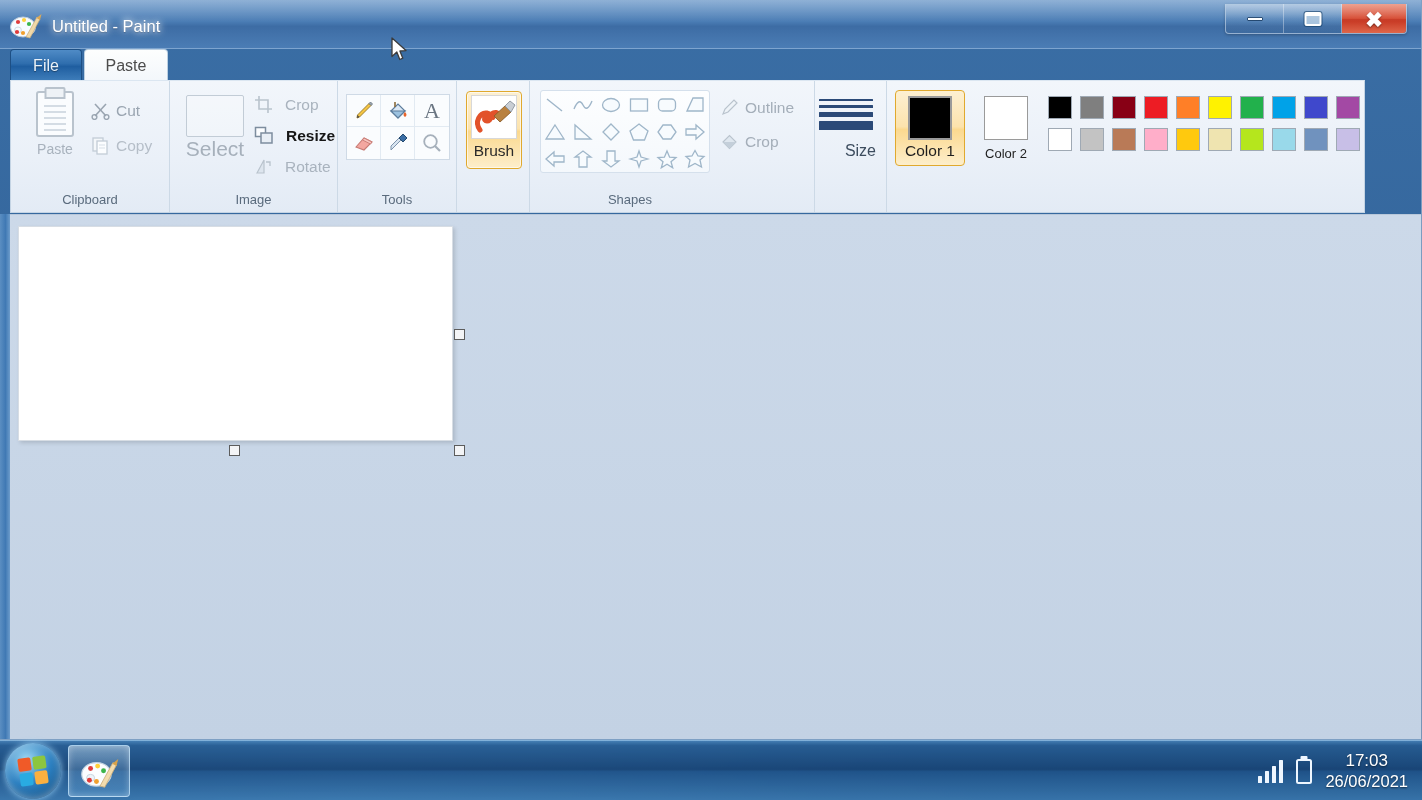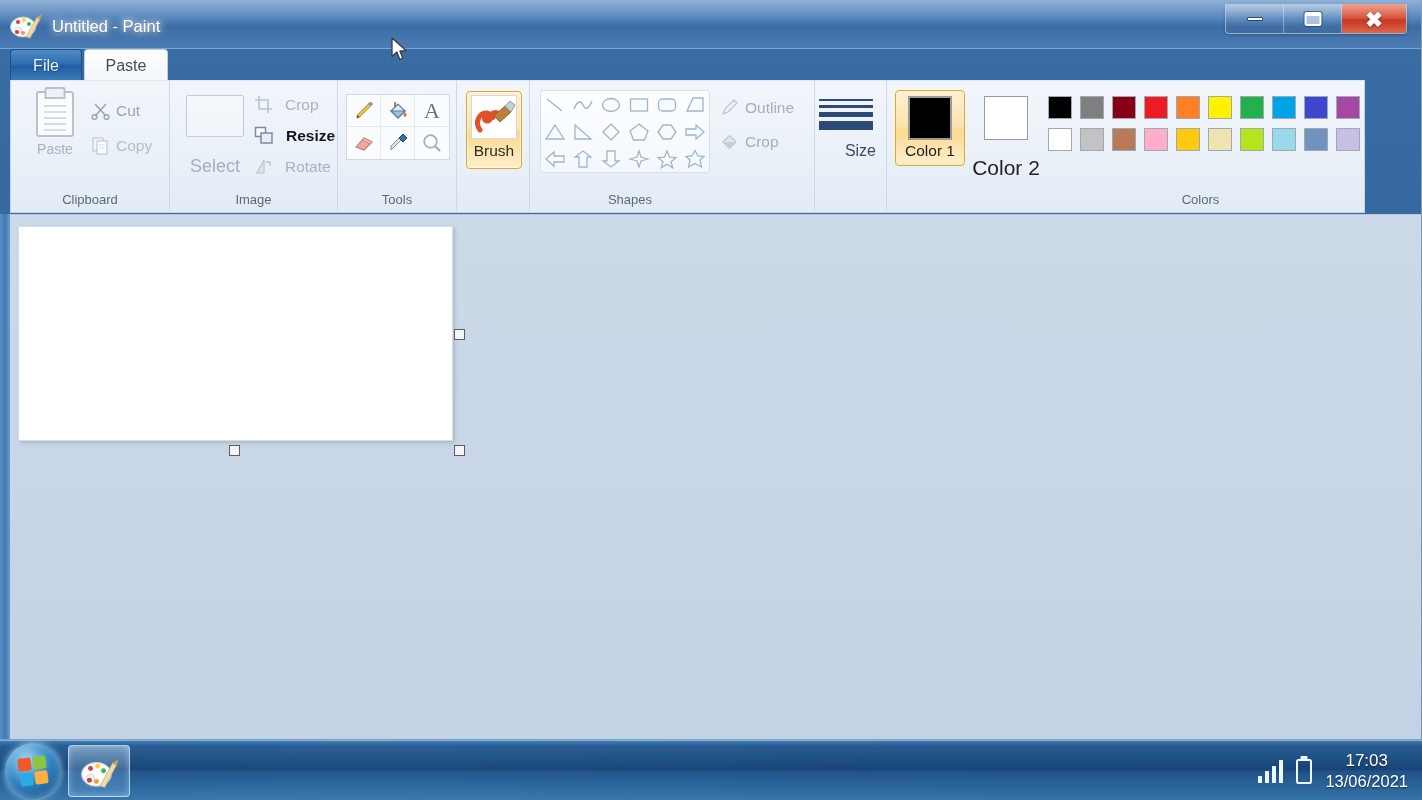--- a/index.html
+++ b/index.html
@@ -110,21 +110,21 @@
   #btn-paste .lbl { font-size:14px; color:#a8b2bd; margin-top:4px; }
   .smallbtn { position:absolute; display:flex; align-items:center; gap:6px; font-size:15.5px; }
   #btn-cut { left:80px; top:20px; color:#9aa5b1; }
   #btn-copy { left:80px; top:55px; color:#b5bec8; }
 
   
   #grp-image { left:159px; width:168px; }
   #btn-select { position:absolute; left:10px; top:10px; width:70px; text-align:center; }
   #btn-select .selbox { width:58px; height:42px; border:1.5px solid #c2ccd6; border-radius:2px;
     background:rgba(255,255,255,.25); margin:4px auto 0; }
-  #btn-select .lbl { font-size:18px; color:#a6b0bb; margin-top:19px; }
+  #btn-select .lbl { font-size:21px; color:#a6b0bb; }
   .img-item { position:absolute; left:84px; display:flex; align-items:center; gap:12px; font-size:15.5px; }
 
   
   #grp-tools { left:327px; width:119px; }
   #tools-grid { position:absolute; left:8px; top:13px;
     display:grid; grid-template-columns:repeat(3,34px); grid-template-rows:repeat(2,32px);
     background:#fafcfe; border:1px solid #cfdae6; }
   .tcell { display:flex; align-items:center; justify-content:center;
     border-right:1px solid #e2eaf2; border-bottom:1px solid #e2eaf2; }
   .tcell:nth-child(3n) { border-right:none; }
@@ -160,21 +160,21 @@
 
   
   #grp-colors { left:876px; right:0; border-right:none; }
   .colbtn { position:absolute; top:9px; width:62px; text-align:center; }
   #btn-color1 { left:8px; border:1px solid #e0a92e; border-radius:4px; height:76px; width:70px;
     background:linear-gradient(180deg,#fdf0d2 0%, #fce3ad 48%, #fbd98f 52%, #fdeecb 100%); }
   #btn-color1 .swatch { width:44px; height:44px; margin:5px auto 0; border:2px solid #9a9a9a; background:#000; }
   #btn-color1 .lbl { font-size:15.5px; color:#1f1f1f; margin-top:2px; }
   #btn-color2 { left:84px; height:76px; width:70px; }
   #btn-color2 .swatch { width:44px; height:44px; margin:6px auto 0; border:1px solid #9a9a9a; background:#fff; }
-  #btn-color2 .lbl { font-size:21px; color:#1f1f1f; margin-top:16px; }
+  #btn-color2 .lbl { font-size:13px; color:#1f1f1f; margin-top:6px; }
   #palette { position:absolute; left:158px; top:12px;
     display:grid; grid-template-columns:repeat(10,32px); grid-template-rows:repeat(2,32px); }
   .pcell { width:30px; height:29px; padding:3px; }
   .pcell .sw { width:100%; height:100%; border:1px solid #9fa9b4; }
 
   
   #workarea {
     position:absolute; left:10px; top:214px; right:0; bottom:0;
     background:linear-gradient(180deg,#ccd9e9,#c3d2e4);
     border-top:1px solid #b9c8da;
@@ -584,21 +584,20 @@
           <div class="pcell">
             <div class="sw" style="background: rgb(153, 217, 234);"></div>
           </div>
           <div class="pcell">
             <div class="sw" style="background: rgb(112, 146, 190);"></div>
           </div>
           <div class="pcell">
             <div class="sw" style="background: rgb(200, 191, 231);"></div>
           </div>
         </div>
-      <div class="glabel" style="left:150px; right:0;">Colors</div>
     </div>
 
   </div>
 
   <div id="frame-left"></div>
   <div id="workarea">
     <div id="canvas"></div>
   </div>
   <div class="handle" id="h-right"></div>
   <div class="handle" id="h-bottom"></div>
@@ -632,20 +631,20 @@
   <div id="tray">
     <div id="sig">
       <i style="height:7px"></i>
         <i style="height:12px"></i>
         <i style="height:17px"></i>
         <i style="height:23px"></i>
     </div>
     <div id="bat"></div>
     <div id="clock">
       <div class="t">17:03</div>
-      <div class="d">13/06/2021</div>
+      <div class="d">26/06/2021</div>
     </div>
   </div>
 </div>
 
 <svg id="cursor" viewBox="0 0 18 26" style="left: 391px; top: 37px;">
   <path d="M1 1 L1 19.5 L5.8 15 L8.8 22.5 L11.8 21.2 L8.9 14 L15 13.6 Z" fill="#ffffff" stroke="#3b3b3b" stroke-width="1.3" stroke-linejoin="round"></path>
 </svg>
 
 </body></html>

